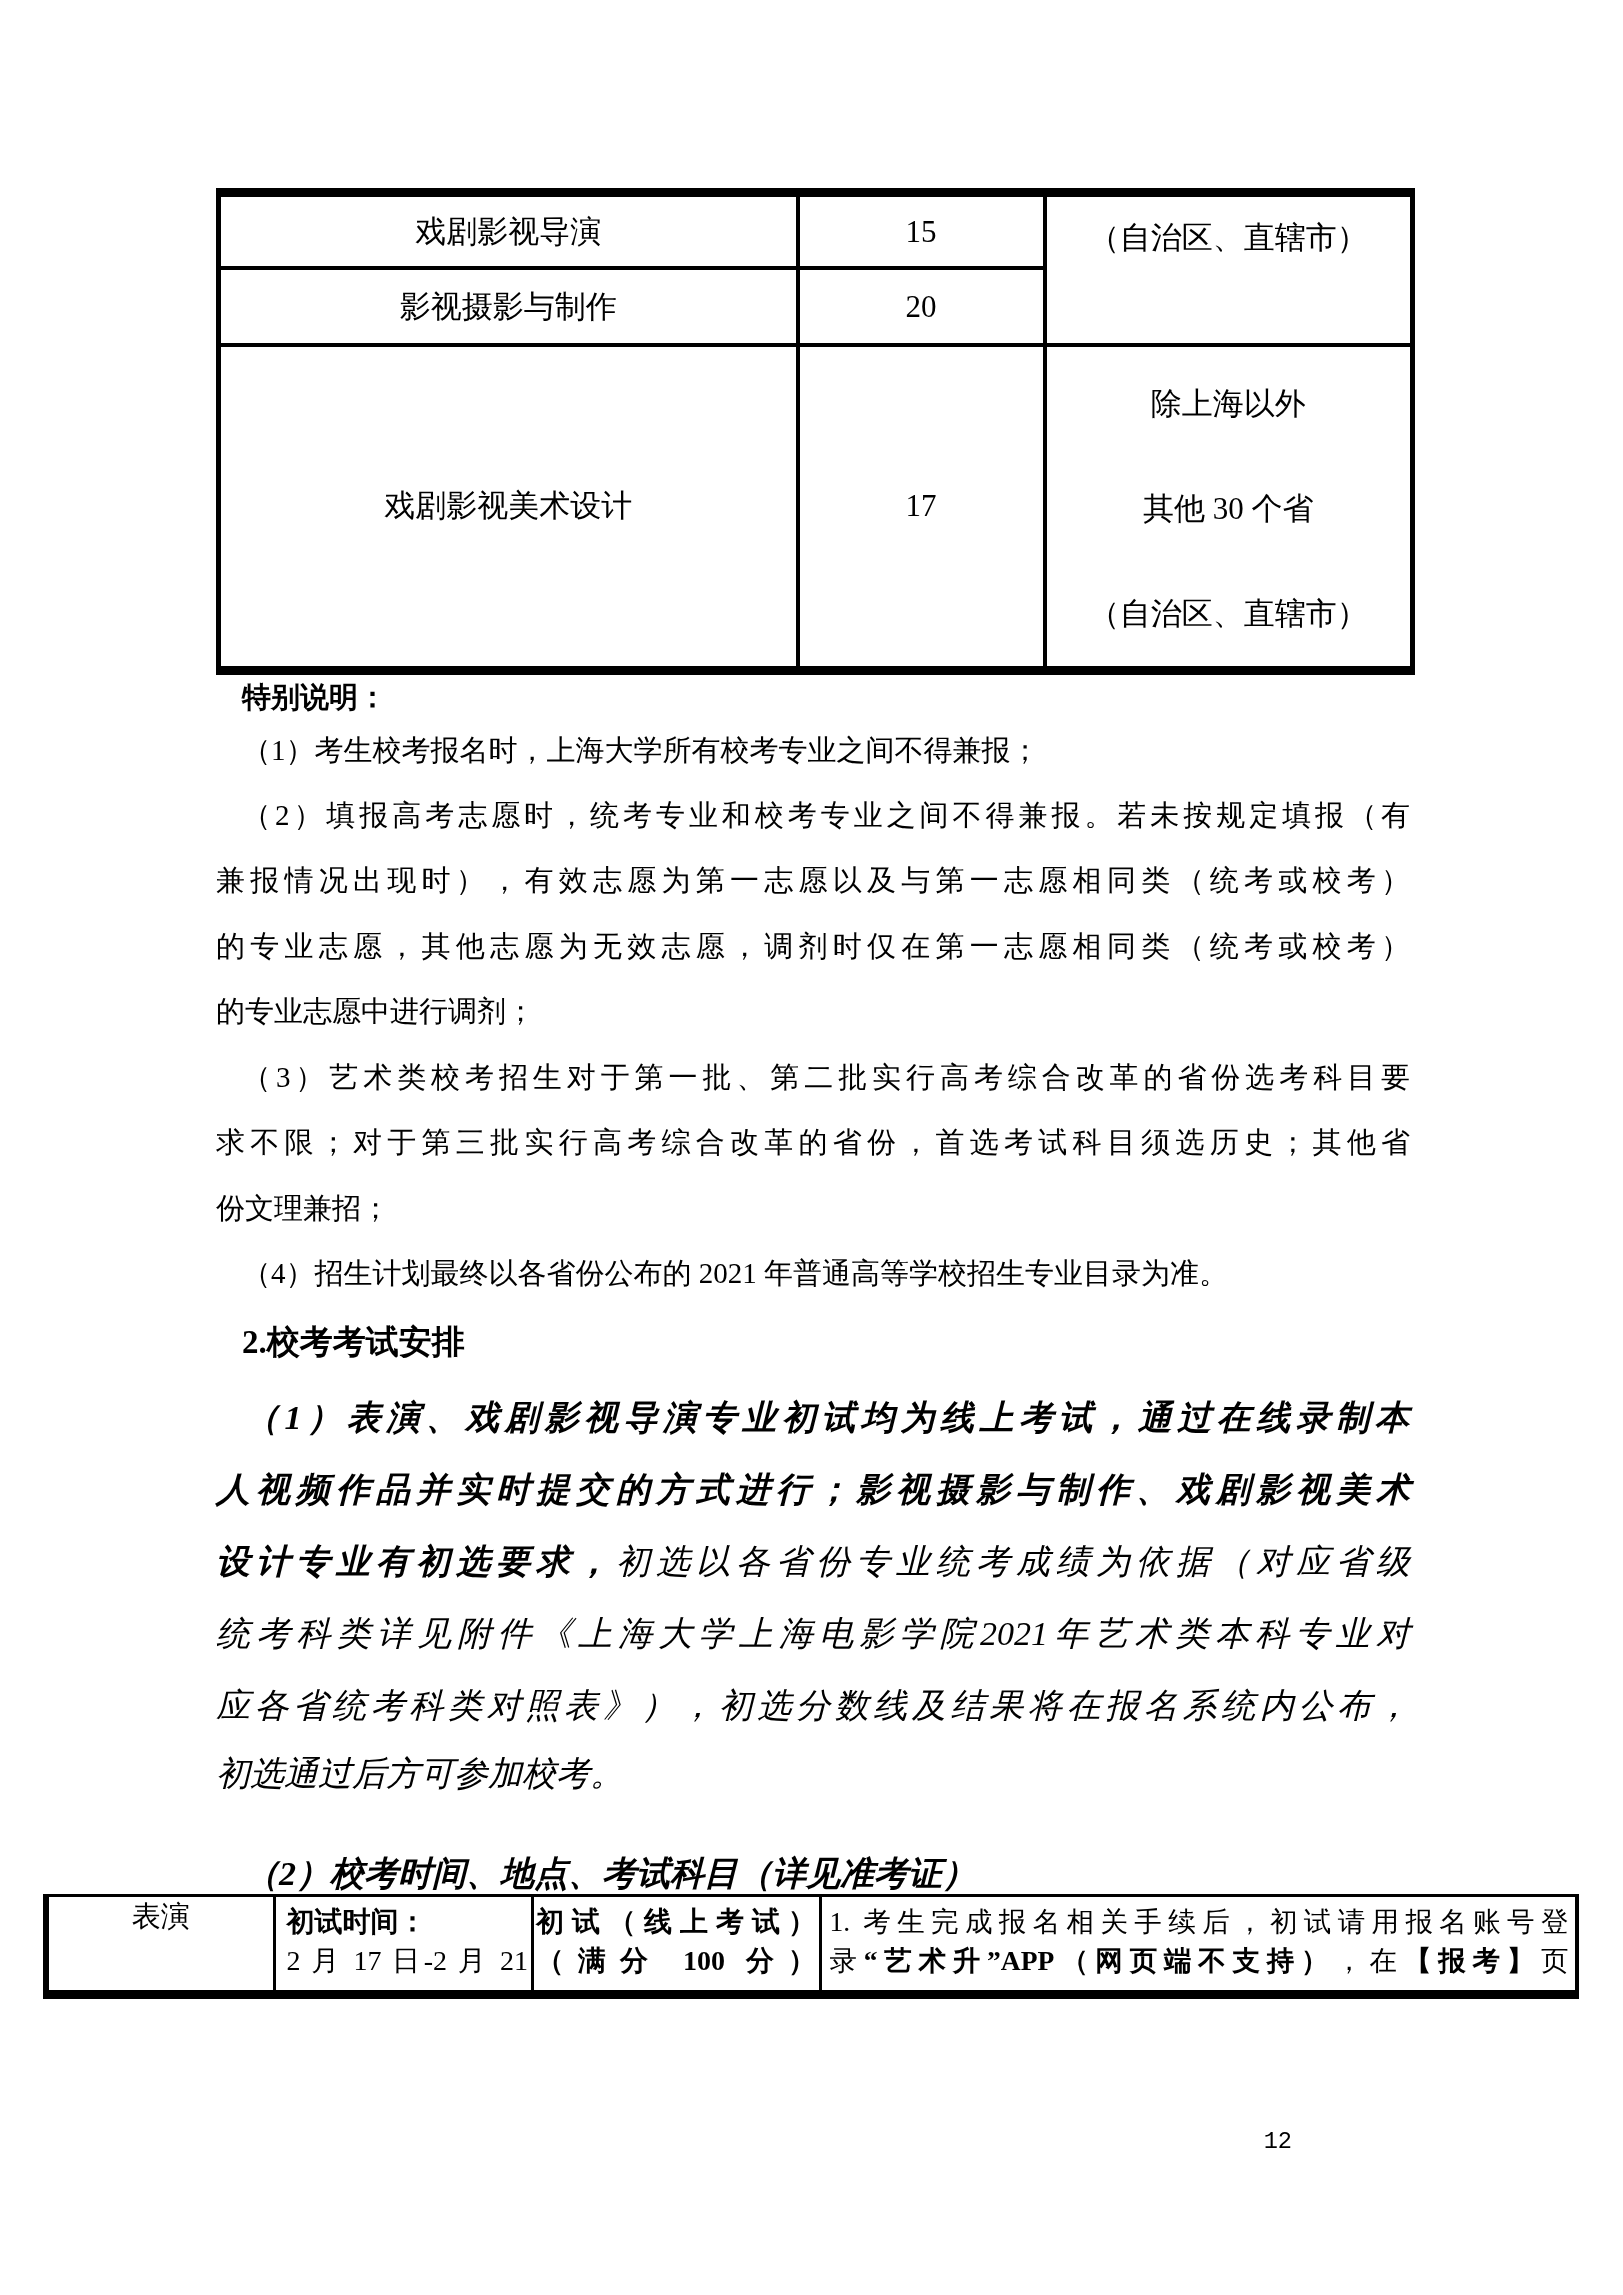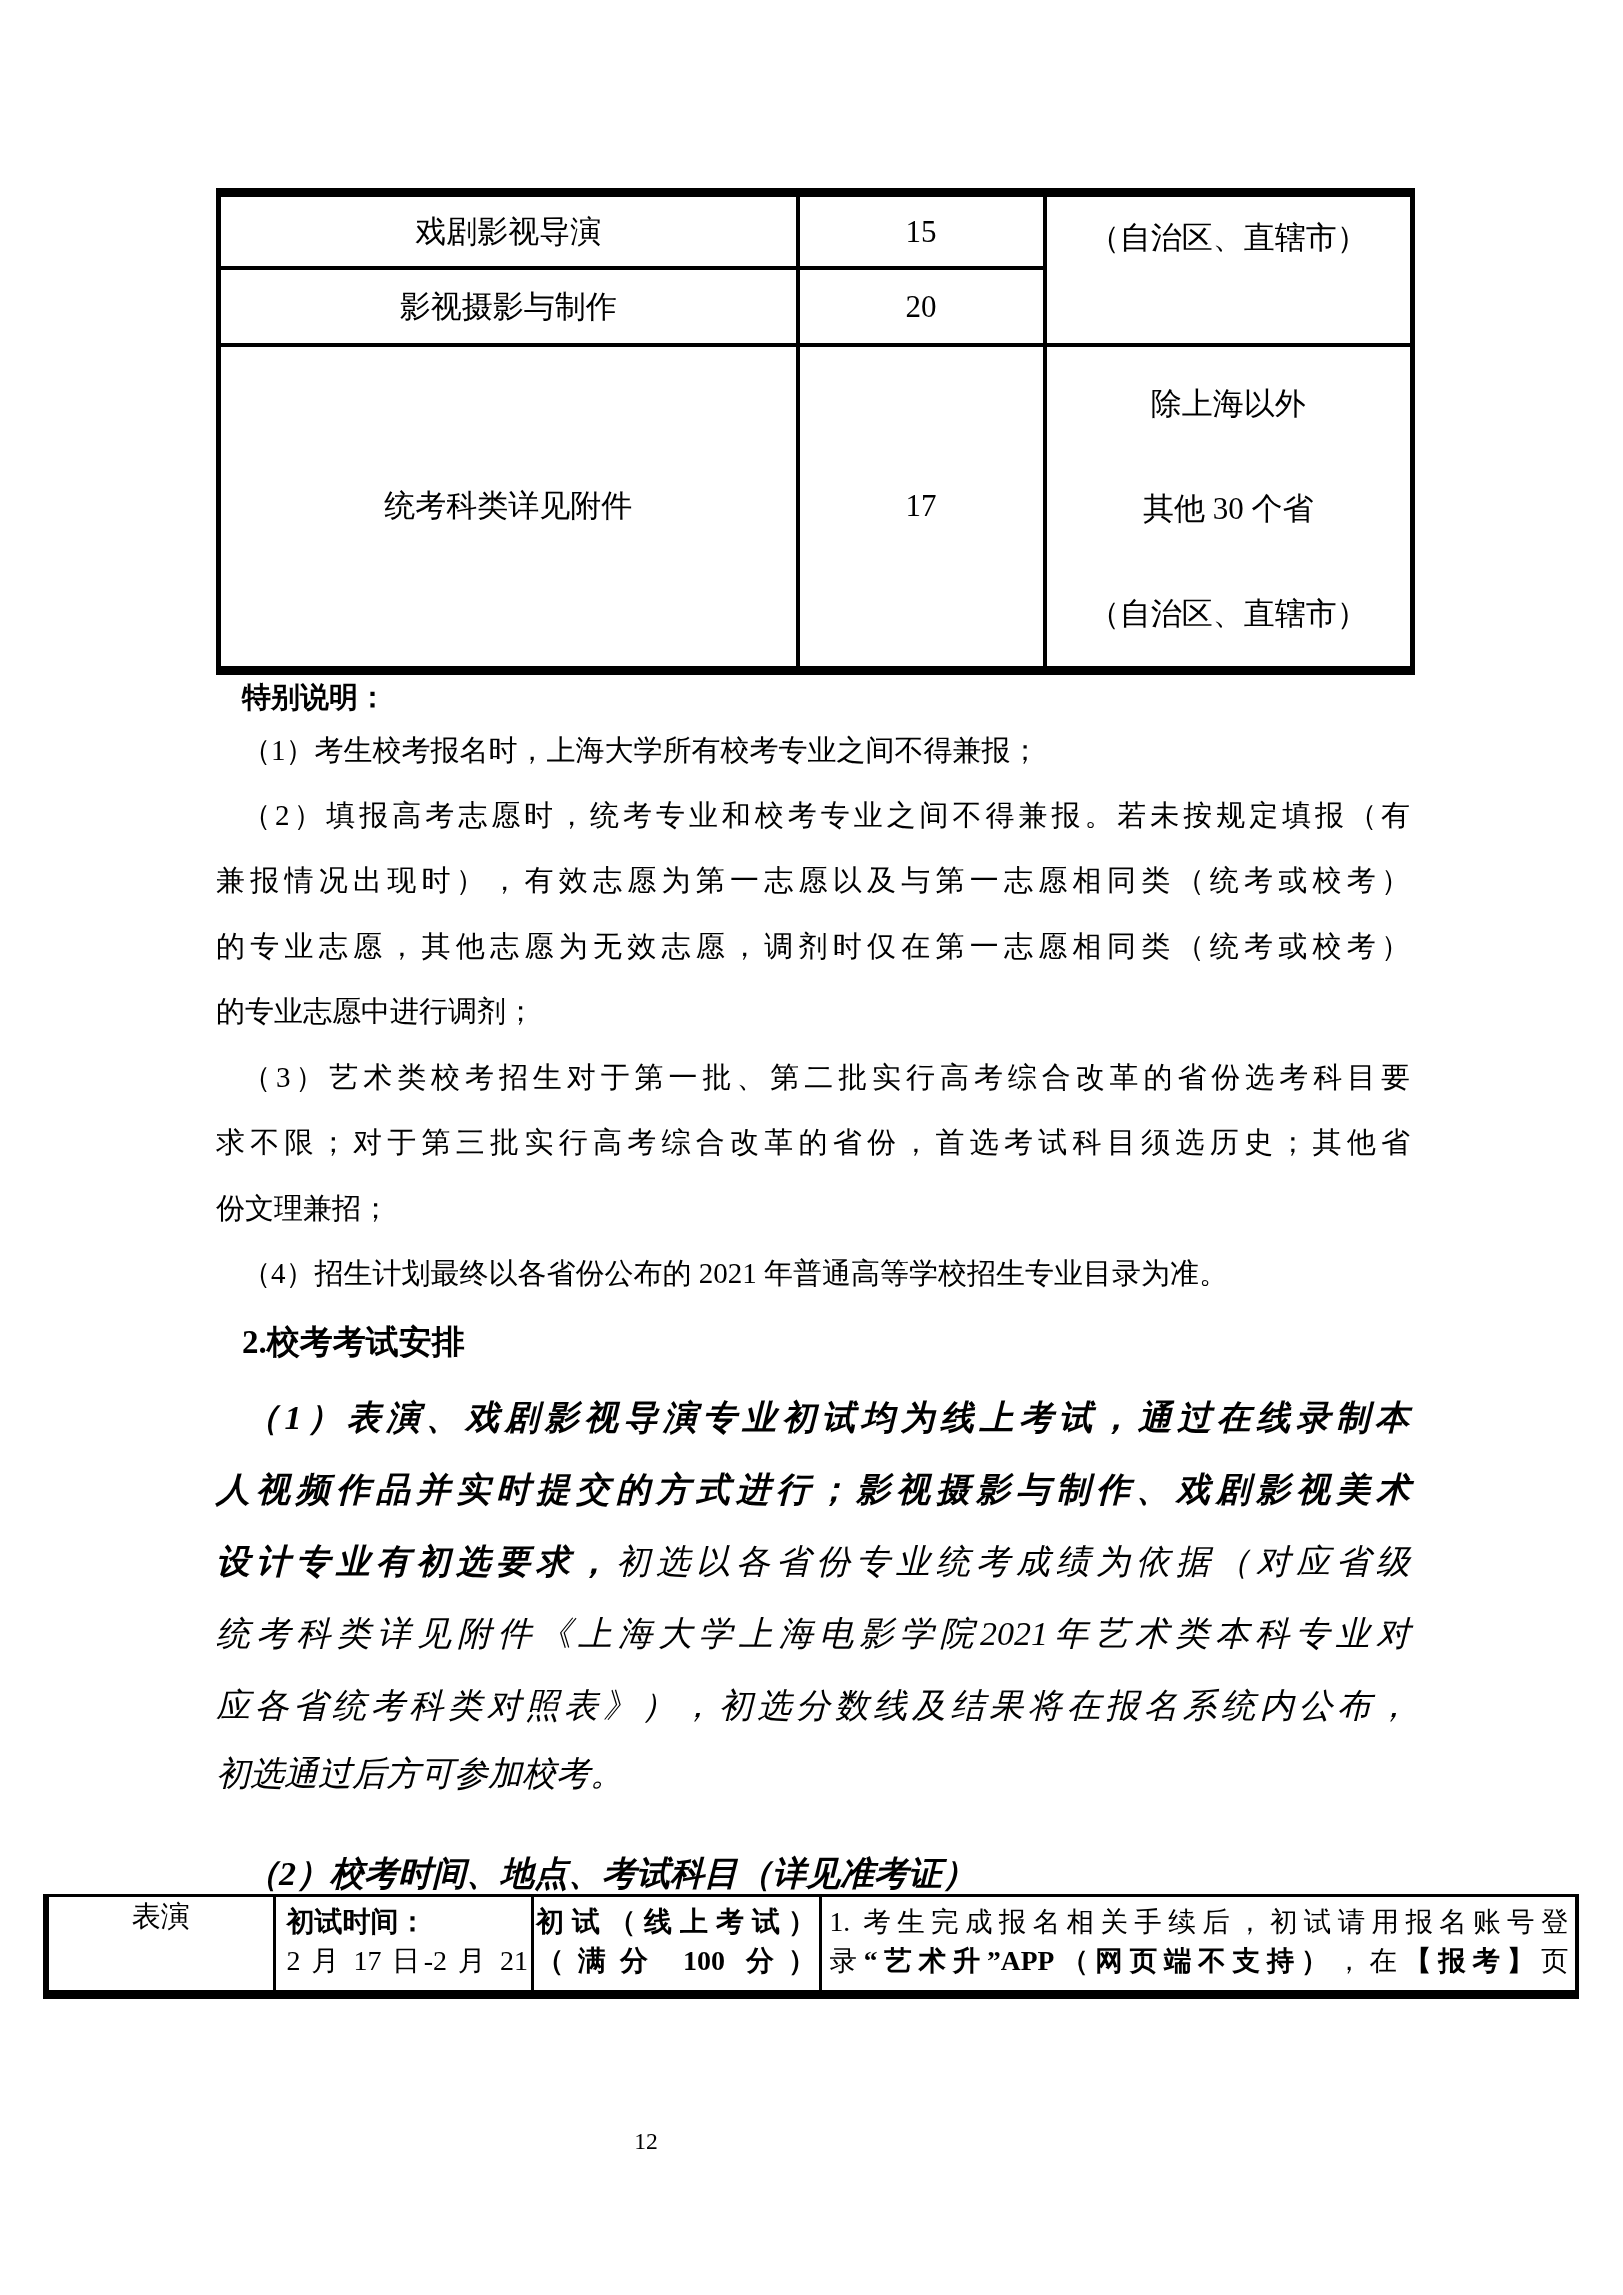--- a/index.html
+++ b/index.html
@@ -66,22 +66,22 @@
   }
   .t2 .timeCell{padding-left:11px;padding-right:2.6px;}
   .t2 .subjCell{padding-left:2.6px;padding-right:2.6px;font-weight:bold;}
   .t2 .remarkCell{padding-left:7.9px;padding-right:6.5px;font-size:27.5px;}
   .t2 .remarkCell .l1,.t2 .remarkCell .l2{
     text-align:justify;text-align-last:justify;
   }
   
   .pageno{
     position:absolute;left:0;top:2128px;width:1292px;
-    text-align:center;font-size:23.6px;
-    font-family:Liberation Serif, serif;
+    text-align:right;font-size:23.6px;
+    font-family:Liberation Mono, monospace;
   }
 </style>
 </head>
 <body>
 
 <div class="t1wrap">
   <table class="t1">
     <colgroup>
         <col class="cA">
         <col class="cB">
@@ -91,21 +91,21 @@
         <tr class="r1">
       <td class="edgeL">戏剧影视导演</td>
       <td>15</td>
       <td class="edgeR regionTop" rowspan="2">（自治区、直辖市）</td>
     </tr>
     <tr class="r2">
       <td class="edgeL">影视摄影与制作</td>
       <td>20</td>
     </tr>
     <tr class="r3">
-      <td class="edgeL">统考科类详见附件</td>
+      <td class="edgeL">戏剧影视美术设计</td>
       <td>17</td>
       <td class="edgeR regionBig">
         <div>除上海以外</div>
         <div>其他 30 个省</div>
         <div>（自治区、直辖市）</div>
       </td>
     </tr>
   </tbody>
     </table>
 </div>

